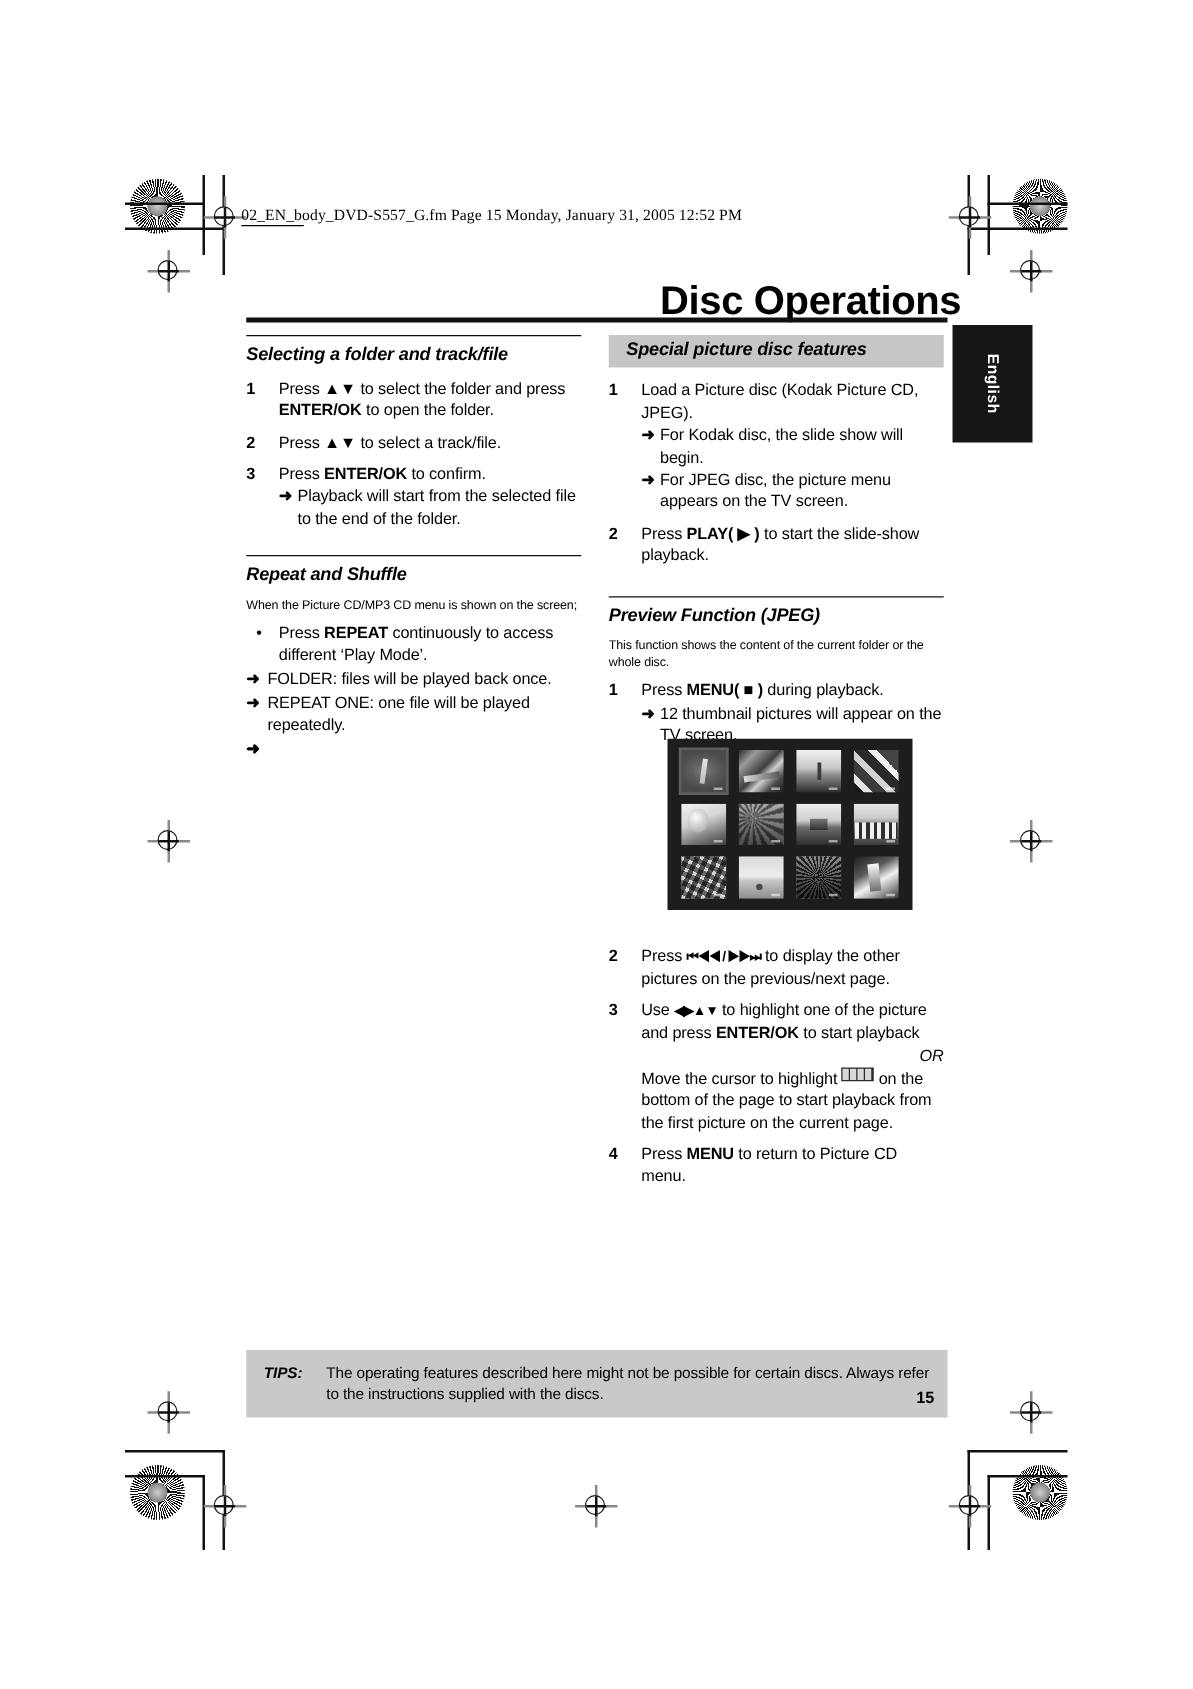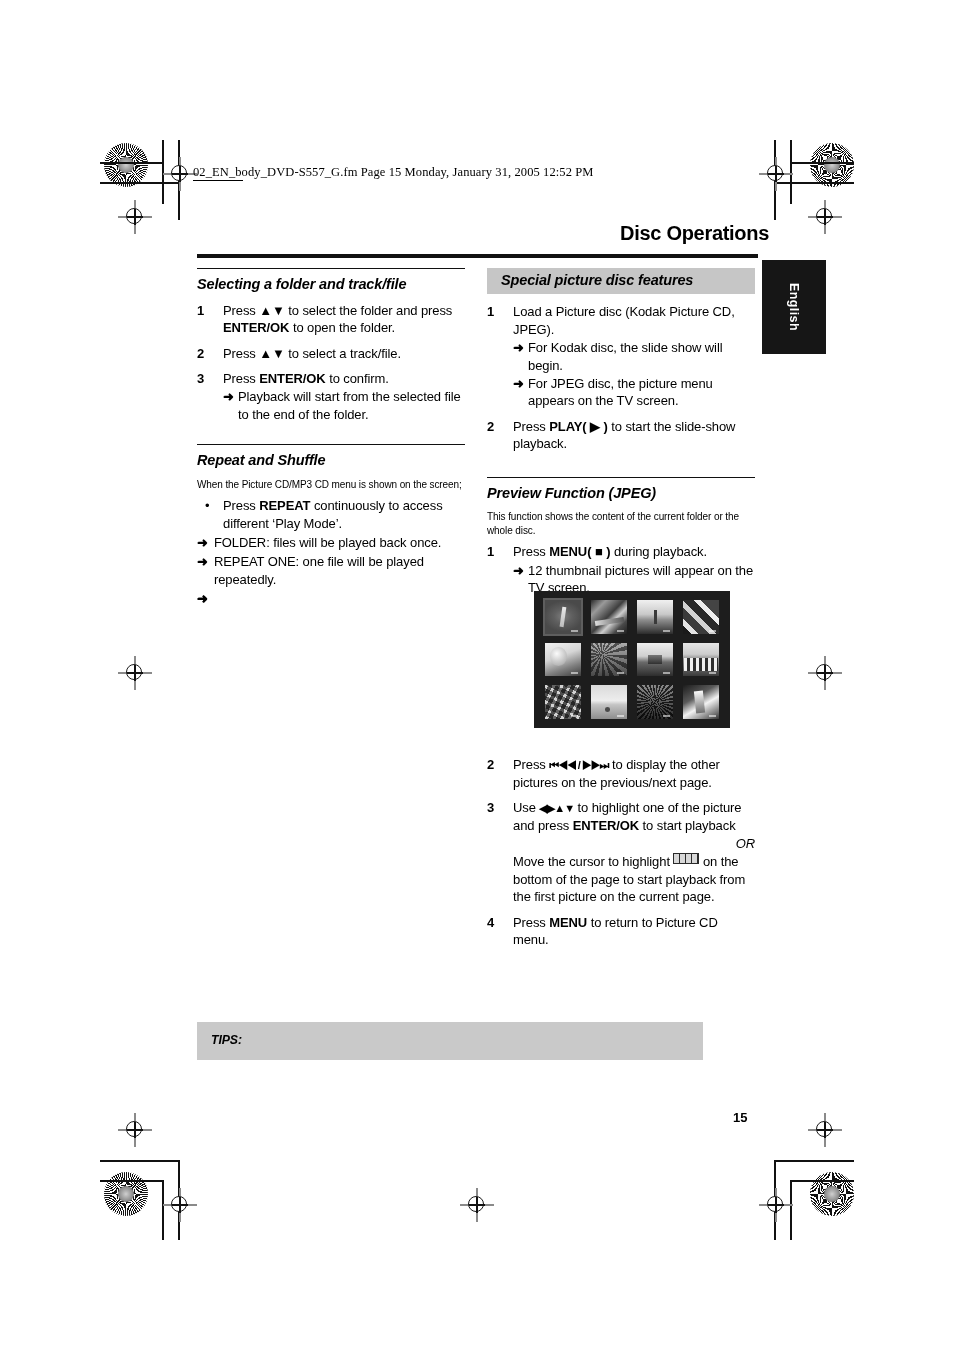--- a/index.html
+++ b/index.html
@@ -76,21 +76,21 @@
     color: #000;
     white-space: nowrap;
   }
   .filename-rule {
     position:absolute; left:193px; top:180px; width:50px; height:1px; background:#000;
   }
 
   .page-title {
     position: absolute;
     right: 185px; top: 222px;
-    font-size: 20px;
+    font-size: 32px;
     font-weight: bold;
     letter-spacing: -0.3px;
     text-align: center;
   }
   .title-rule {
     position: absolute;
     left: 197px; top: 254px;
     width: 561px; height: 4px;
     background: #111;
   }
@@ -346,22 +346,22 @@
   }
   .ph-guitar::after{
     content:""; position:absolute; left:34%; top:18%; width:26%; height:66%;
     background: linear-gradient(180deg,#fafafa,#6f6f6f);
     transform: rotate(-6deg);
   }
 
   
   .tips-box {
     position: absolute;
-    left: 197px; top: 1022px;
-    width: 506px;
+    left: 197px; top: 1080px;
+    width: 561px;
     background: #c9c9c9;
     padding: 10px 12px 11px 14px;
     box-sizing: border-box;
     font-size: 12.3px;
     line-height: 1.35;
     letter-spacing: -0.1px;
   }
   .tips-box .lbl {
     font-weight: bold;
     font-style: italic;
@@ -684,15 +684,16 @@
         <div class="frame">
           <div class="ph ph-guitar"></div>
           <div class="cap"></div>
         </div>
       </div>
   </div>
 </div>
 
 <div class="tips-box">
   <span class="lbl">TIPS:</span>
+  <span class="txt">The operating features described here might not be possible for certain discs. Always refer to the instructions supplied with the discs.</span>
 </div>
 
 <div class="page-num">15</div>
 
 </body></html>

